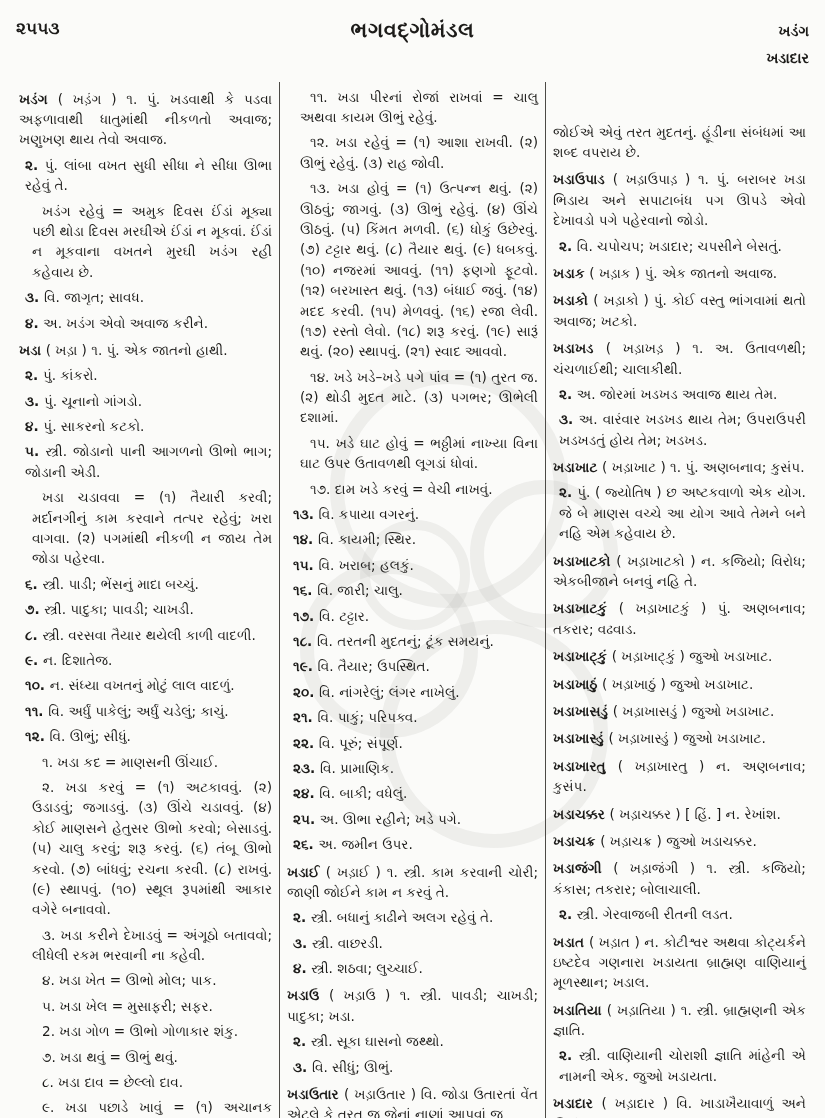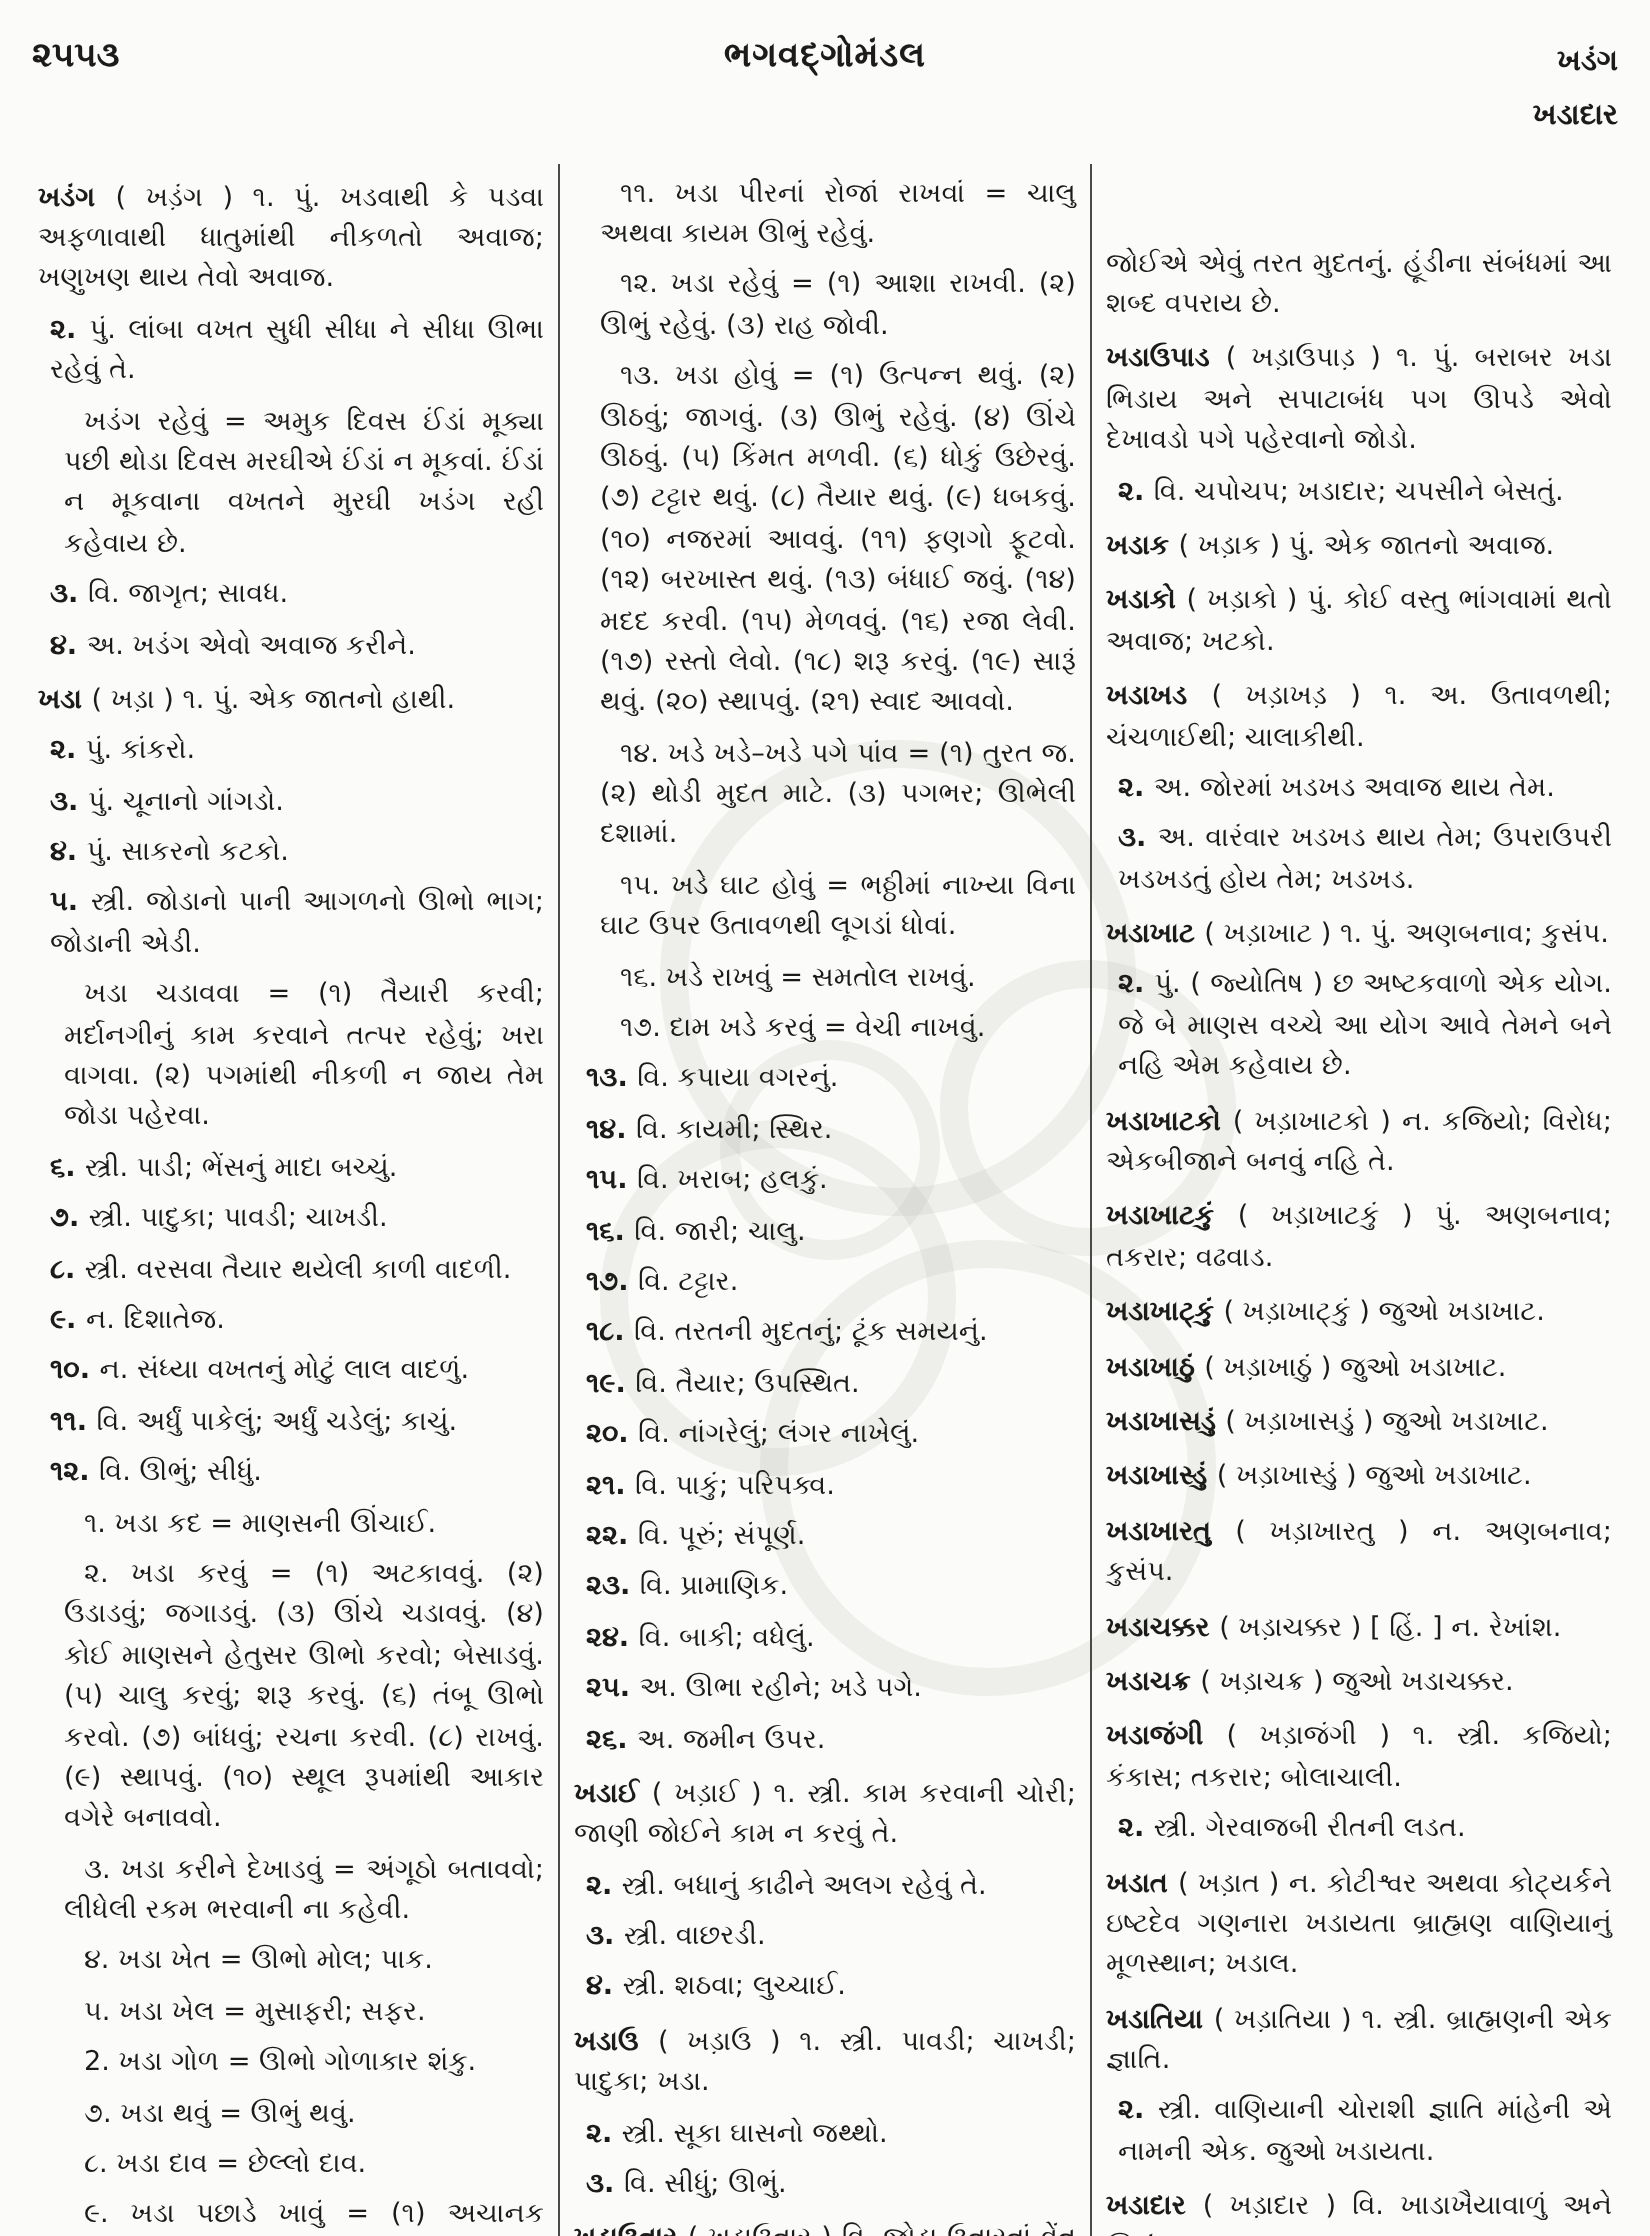--- a/index.html
+++ b/index.html
@@ -26,21 +26,21 @@
   }
   .hdr .pageno{
     font-weight:bold;
     font-size:17px;
     width:120px;
   }
   .hdr .title{
     flex:1;
     text-align:center;
     font-weight:bold;
-    font-size:17px;
+    font-size:21px;
     letter-spacing:.5px;
   }
   .hdr .guides{
     width:120px;
     text-align:right;
     font-weight:bold;
     font-size:14.5px;
     line-height:1.85;
   }
   .hdr .guides div{white-space:nowrap;}
@@ -135,21 +135,20 @@
         <p class="para idiom">૭. ખડા થવું = ઊભું થવું.</p>
         <p class="para idiom">૮. ખડા દાવ = છેલ્લો દાવ.</p>
         <p class="para idiom">૯. ખડા પછાડે ખાવું = (૧) અચાનક આફત આવી પડવી. (૨) ક્રોધ કે શોકને અંગે જમીન ઉપર નીચે પડવું.</p>
       </div>
       <div class="col mid">
         <p class="para idiom">૧૧. ખડા પીરનાં રોજાં રાખવાં = ચાલુ અથવા કાયમ ઊભું રહેવું.</p>
         <p class="para idiom">૧૨. ખડા રહેવું = (૧) આશા રાખવી. (૨) ઊભું રહેવું. (૩) રાહ જોવી.</p>
         <p class="para idiom">૧૩. ખડા હોવું = (૧) ઉત્પન્ન થવું. (૨) ઊઠવું; જાગવું. (૩) ઊભું રહેવું. (૪) ઊંચે ઊઠવું. (૫) કિંમત મળવી. (૬) ધોકું ઉછેરવું. (૭) ટટ્ટાર થવું. (૮) તૈયાર થવું. (૯) ધબકવું. (૧૦) નજરમાં આવવું. (૧૧) ફણગો ફૂટવો. (૧૨) બરખાસ્ત થવું. (૧૩) બંધાઈ જવું. (૧૪) મદદ કરવી. (૧૫) મેળવવું. (૧૬) રજા લેવી. (૧૭) રસ્તો લેવો. (૧૮) શરૂ કરવું. (૧૯) સારૂં થવું. (૨૦) સ્થાપવું. (૨૧) સ્વાદ આવવો.</p>
         <p class="para idiom">૧૪. ખડે ખડે–ખડે પગે પાંવ = (૧) તુરત જ. (૨) થોડી મુદત માટે. (૩) પગભર; ઊભેલી દશામાં.</p>
         <p class="para idiom">૧૫. ખડે ઘાટ હોવું = ભઠ્ઠીમાં નાખ્યા વિના ઘાટ ઉપર ઉતાવળથી લૂગડાં ધોવાં.</p>
-        <p class="para idiom">૧૬. ખડે રાખવું = સમતોલ રાખવું.</p>
         <p class="para idiom">૧૭. દામ ખડે કરવું = વેચી નાખવું.</p>
         <p class="para sense"><b>૧૩. </b>વિ. કપાયા વગરનું.</p>
         <p class="para sense"><b>૧૪. </b>વિ. કાયમી; સ્થિર.</p>
         <p class="para sense"><b>૧૫. </b>વિ. ખરાબ; હલકું.</p>
         <p class="para sense"><b>૧૬. </b>વિ. જારી; ચાલુ.</p>
         <p class="para sense"><b>૧૭. </b>વિ. ટટ્ટાર.</p>
         <p class="para sense"><b>૧૮. </b>વિ. તરતની મુદતનું; ટૂંક સમયનું.</p>
         <p class="para sense"><b>૧૯. </b>વિ. તૈયાર; ઉપસ્થિત.</p>
         <p class="para sense"><b>૨૦. </b>વિ. નાંગરેલું; લંગર નાખેલું.</p>
         <p class="para sense"><b>૨૧. </b>વિ. પાકું; પરિપક્વ.</p>

